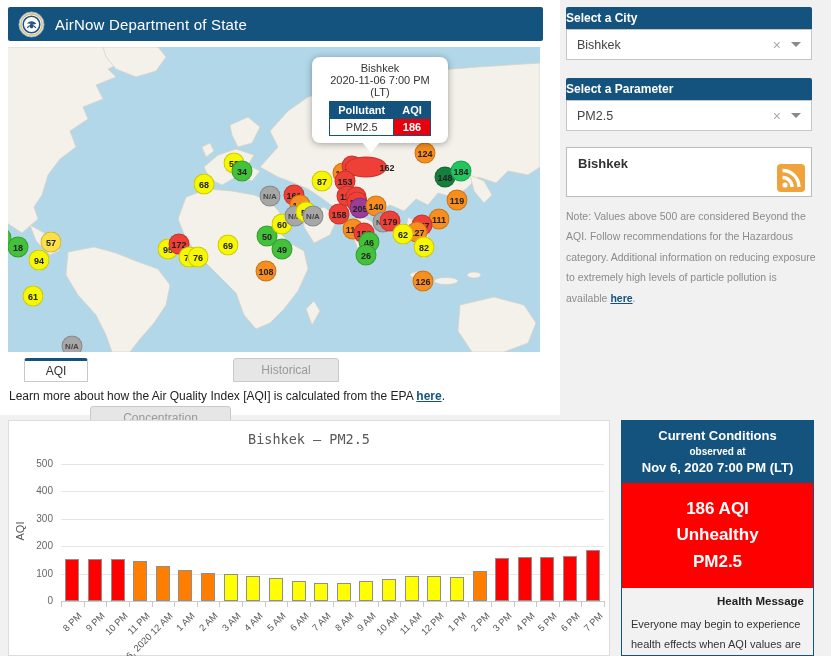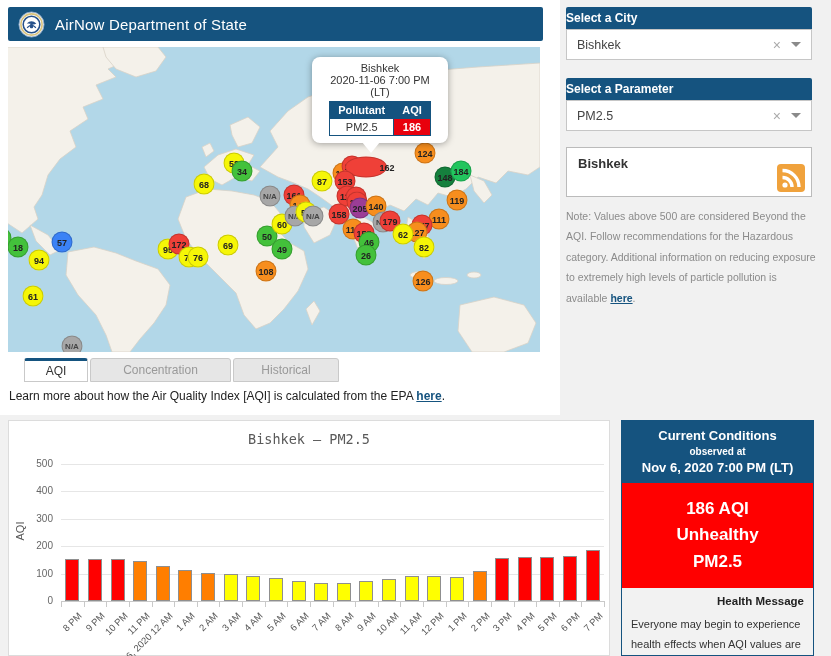--- a/index.html
+++ b/index.html
@@ -29,21 +29,21 @@
   .ptable th{background:#15537f;color:#fff;padding:2px 8px;font-weight:bold;border:1px solid #15537f;}
   .ptable td{border:1px solid #15537f;padding:2px 8px;}
   .ptable td.aqi{background:#e8000d;color:#fff;font-weight:bold;}
 
   
   .tabs{position:absolute;left:24px;top:358px;display:flex;}
   .tab{height:24px;border:1px solid #c9c9c9;background:#e6e6e6;color:#999;font-size:12px;
        display:flex;align-items:center;justify-content:center;margin-right:2px;}
   .tab.active{background:#fff;color:#333;border-top:3px solid #15537f;}
   .tab.t0{width:64px;border-radius:3px 3px 0 0;}
-  .tab.t1{width:141px;border-radius:3px 3px 0 0;}
+  .tab.t1{width:141px;border-radius:3px 3px 0 0;margin-top:48px;}
   .tab.t2{width:106px;border-radius:3px 3px 0 0;}
   .learn{position:absolute;left:9px;top:389px;font-size:12px;color:#222;}
   .learn a,.note a{color:#15537f;font-weight:bold;text-decoration:underline;cursor:pointer;}
 
   
   .selhdr{position:absolute;width:246px;height:22px;background:#15537f;color:#fff;font-size:12px;font-weight:bold;
           display:flex;align-items:center;border-radius:2px 2px 0 0;}
   .selbox{position:absolute;width:246px;height:31px;background:#fff;border:1px solid #c6c6c6;
           display:flex;align-items:center;padding-left:10px;font-size:12.5px;color:#444;}
   .selbox .x{position:absolute;right:30px;color:#aaa;font-size:14px;cursor:pointer;}
@@ -118,21 +118,21 @@
         <ellipse cx="412" cy="228" rx="10" ry="3.5"></ellipse>
         <ellipse cx="438" cy="234" rx="12" ry="3.5"></ellipse>
         <ellipse cx="466" cy="228" rx="7" ry="3"></ellipse>
         <path d="M452 258 L486 250 L516 258 L528 276 L520 296 L496 305 L464 305 L450 284 Z"></path>
       </g>
     </svg>
 
     <div id="markers">
         <div class="marker" style="left: -7px; top: 191px; background: rgb(67, 193, 59);">5</div>
         <div class="marker" style="left: 10px; top: 200px; background: rgb(67, 193, 59);">18</div>
-        <div class="marker" style="left: 54px; top: 195px; background: #3b82f6;">57</div>
+        <div class="marker" style="left: 43px; top: 195px; background: #fde047;">57</div>
         <div class="marker" style="left: 31px; top: 213px; background: rgb(246, 246, 7);">94</div>
         <div class="marker" style="left: 25px; top: 249px; background: rgb(246, 246, 7);">61</div>
         <div class="marker na" style="left: 64px; top: 299px; background: rgb(167, 167, 167);">N/A</div>
         <div class="marker" style="left: 196px; top: 137px; background: rgb(246, 246, 7);">68</div>
         <div class="marker" style="left: 226px; top: 116px; background: rgb(246, 246, 7);">58</div>
         <div class="marker" style="left: 234px; top: 124px; background: rgb(67, 193, 59);">34</div>
         <div class="marker" style="left: 160px; top: 202px; background: rgb(246, 246, 7);">95</div>
         <div class="marker" style="left: 171px; top: 197px; background: rgb(239, 64, 56);">172</div>
         <div class="marker" style="left: 181px; top: 210px; background: rgb(246, 246, 7);">77</div>
         <div class="marker" style="left: 190px; top: 210px; background: rgb(246, 246, 7);">76</div>

